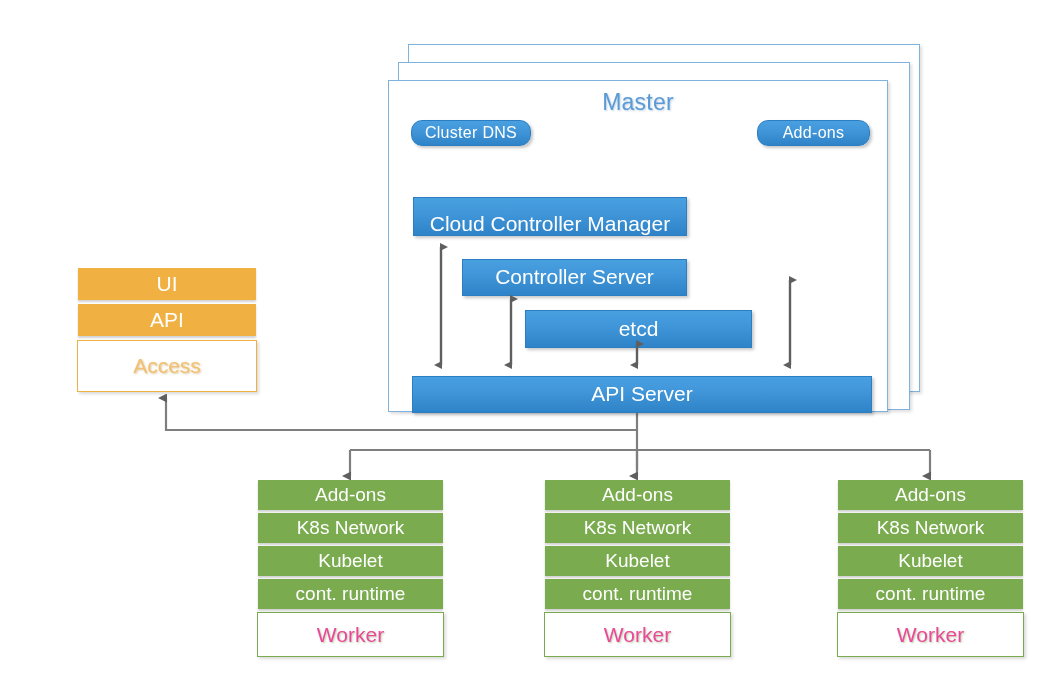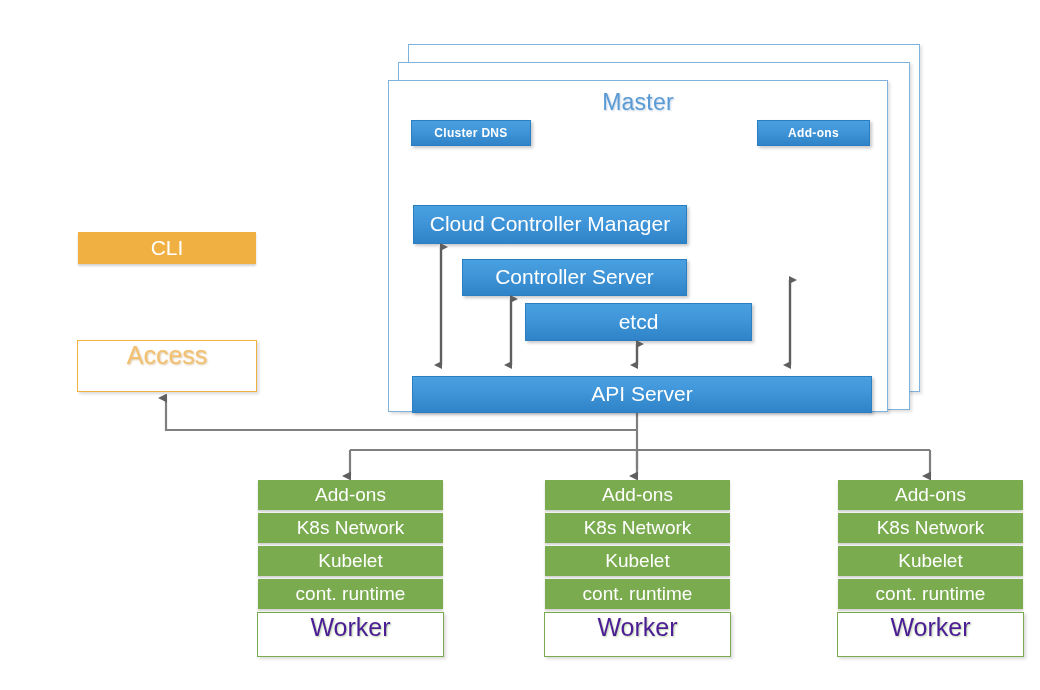--- a/index.html
+++ b/index.html
@@ -68,50 +68,50 @@
     justify-content: center;
     color: #ffffff;
     background: linear-gradient(to bottom, #49a0e0 0%, #3f95d8 45%, #2f83c8 100%);
     border: 1px solid #2c7ec2;
     box-shadow: 2px 2px 3px rgba(0,0,0,0.22);
     z-index: 6;
     text-align: center;
     line-height: 1.05;
   }
   .bluebox.lg { font-size: 21px; }
-  .bluebox.sm { font-size: 12px; font-weight: bold; letter-spacing: .3px; }
+  .bluebox.sm { font-size: 16px; font-weight: normal; letter-spacing: .3px; border-radius: 11px; }
 
   
   .orangebar {
     display: flex;
     align-items: center;
     justify-content: center;
     background: #f0b042;
     color: #ffffff;
     font-size: 21px;
     box-shadow: 0 2px 2px rgba(0,0,0,0.18);
     z-index: 6;
   }
   .label-box {
     display: flex;
-    align-items: flex-start;
-    justify-content: center;
-    background: #ffffff;
-    font-size: 25px;
+    align-items: center;
+    justify-content: center;
+    background: #ffffff;
+    font-size: 21px;
     box-shadow: 2px 2px 3px rgba(0,0,0,0.15);
     z-index: 5;
   }
   .label-box.orange {
     border: 1.4px solid #f0b042;
     color: #f2c070;
     text-shadow: 1px 1px 2px rgba(190,150,80,0.55);
   }
   .label-box.green {
     border: 1.4px solid #7aab4f;
-    color: #4c1d95;
+    color: #ec4899;
     text-shadow: 1px 1px 2px rgba(130,170,100,0.55);
   }
 
   
   .greenbar {
     display: flex;
     align-items: center;
     justify-content: center;
     background: #7aab4f;
     color: #ffffff;
@@ -142,39 +142,42 @@
   </div>
 
   <div class="abs bluebox sm" style="left:411px; top:120px; width:120px; height:26px;">
     <span>Cluster DNS</span>
   </div>
   <div class="abs bluebox sm" style="left:757px; top:120px; width:113px; height:26px;">
     <span>Add-ons</span>
   </div>
 
 
-  <div class="abs bluebox lg" style="left:413px; top:205px; width:274px; height:39px;">
+  <div class="abs bluebox lg" style="left:413px; top:197px; width:274px; height:39px;align-items:flex-end;">
     <span>Cloud Controller Manager</span>
   </div>
 
   <div class="abs bluebox lg" style="left:462px; top:259px; width:225px; height:37px;">
     <span>Controller Server</span>
   </div>
 
 
-  <div class="abs bluebox lg" style="left:525px; top:303px; width:227px; height:38px;">
+  <div class="abs bluebox lg" style="left:525px; top:310px; width:227px; height:38px;">
     <span>etcd</span>
   </div>
 
   <div class="abs bluebox lg" style="left:412px; top:368px; width:460px; height:37px;margin-top:8px;">
     <span>API Server</span>
   </div>
 
-  <div class="abs orangebar" style="left:78px; top:232px; width:178px; height:32px;">
-    <span>CLI</span>
+  <div class="abs orangebar" style="left:78px; top:268px; width:178px; height:32px;">
+    <span>UI</span>
+  </div>
+  <div class="abs orangebar" style="left:78px; top:304px; width:178px; height:32px;">
+    <span>API</span>
   </div>
   <div class="abs label-box orange" style="left:77px; top:340px; width:180px; height:52px;">
     <span>Access</span>
   </div>
 
   <div class="abs greenbar" style="left:258px; top:480px; width:185px; height:30px;">
     <span>Add-ons</span>
   </div>
   <div class="abs greenbar" style="left:258px; top:513px; width:185px; height:30px;">
     <span>K8s Network</span>

